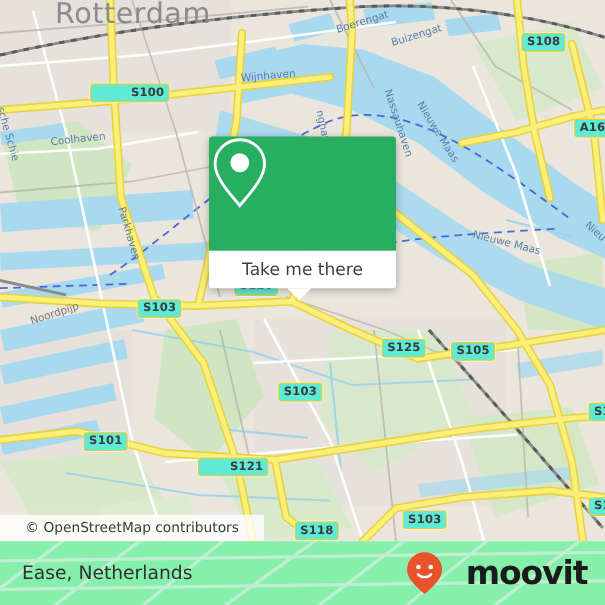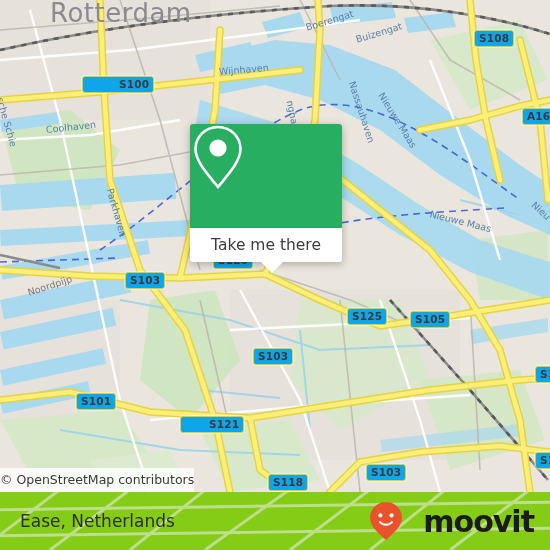--- a/index.html
+++ b/index.html
@@ -14,47 +14,47 @@
   #map svg{position:absolute;left:0;top:0;}
 
   
   .maplabel{position:absolute;color:#6f6f72;white-space:nowrap;
             font-family:"DejaVu Sans",sans-serif;pointer-events:none;}
   .city{font-size:26px;color:#8a8a90;letter-spacing:.5px;font-weight:400;}
   .water{font-size:9.5px;color:#5b7fa6;font-style:normal;}
   .place{font-size:9.5px;color:#77777c;}
 
   
-  .shield{position:absolute;background:#0ea5e9;border:1.6px solid #e2d02a;
+  .shield{position:absolute;background:#5eead4;border:1.6px solid #e2d02a;
           border-radius:3px;color:#3b3b3b;font-size:10.5px;font-weight:700;
           padding:1px 4px 2px 4px;letter-spacing:.2px;
           font-family:"DejaVu Sans",sans-serif;line-height:12px;
           box-shadow:0 0 0 1px rgba(255,255,255,.35);}
 
   
   #attribution{position:absolute;left:0;bottom:0;height:24px;line-height:24px;
-      padding:0 0;background:rgba(255,255,255,.80);color:#3a3a3a;
+      padding:0 23px;background:rgba(255,255,255,.80);color:#3a3a3a;
       font-size:12.5px;font-family:"DejaVu Sans",sans-serif;}
 
   
-  #card{position:absolute;left:190px;top:124px;width:152px;
+  #card{position:absolute;left:190px;top:124px;width:170px;
         filter:drop-shadow(0 2px 4px rgba(0,0,0,.28));}
   #card-head{height:104px;background:#27ae60;border-radius:3px 3px 0 0;
              display:flex;align-items:center;justify-content:center;}
   #card-foot{height:34px;background:#fff;border-radius:0 0 3px 3px;
              display:flex;align-items:center;justify-content:center;}
   #card-foot span{font-size:15.5px;color:#3d3d3d;
                   font-family:"DejaVu Sans",sans-serif;}
   #card-tail{position:absolute;left:72px;top:262px;width:0;height:0;
              border-left:11px solid transparent;border-right:11px solid transparent;
              border-top:11px solid #fff;}
 
   
   #bottombar{position:absolute;left:0;top:492px;width:550px;height:58px;
-             background:#84cc16;overflow:hidden;}
+             background:#86efac;overflow:hidden;}
   #bottombar svg.bgpat{position:absolute;left:0;top:0;opacity:.55;}
   #place-name{position:absolute;left:20px;top:0;height:58px;line-height:58px;
       font-size:17px;color:#2f2f2f;font-family:"DejaVu Sans",sans-serif;}
   #brand{position:absolute;right:16px;top:0;height:58px;
          display:flex;align-items:center;gap:20px;}
   #brand-text{font-size:30px;font-weight:700;color:#1b1b1b;letter-spacing:-1px;
               font-family:"DejaVu Sans",sans-serif;}
 </style>
 </head>
 <body>

